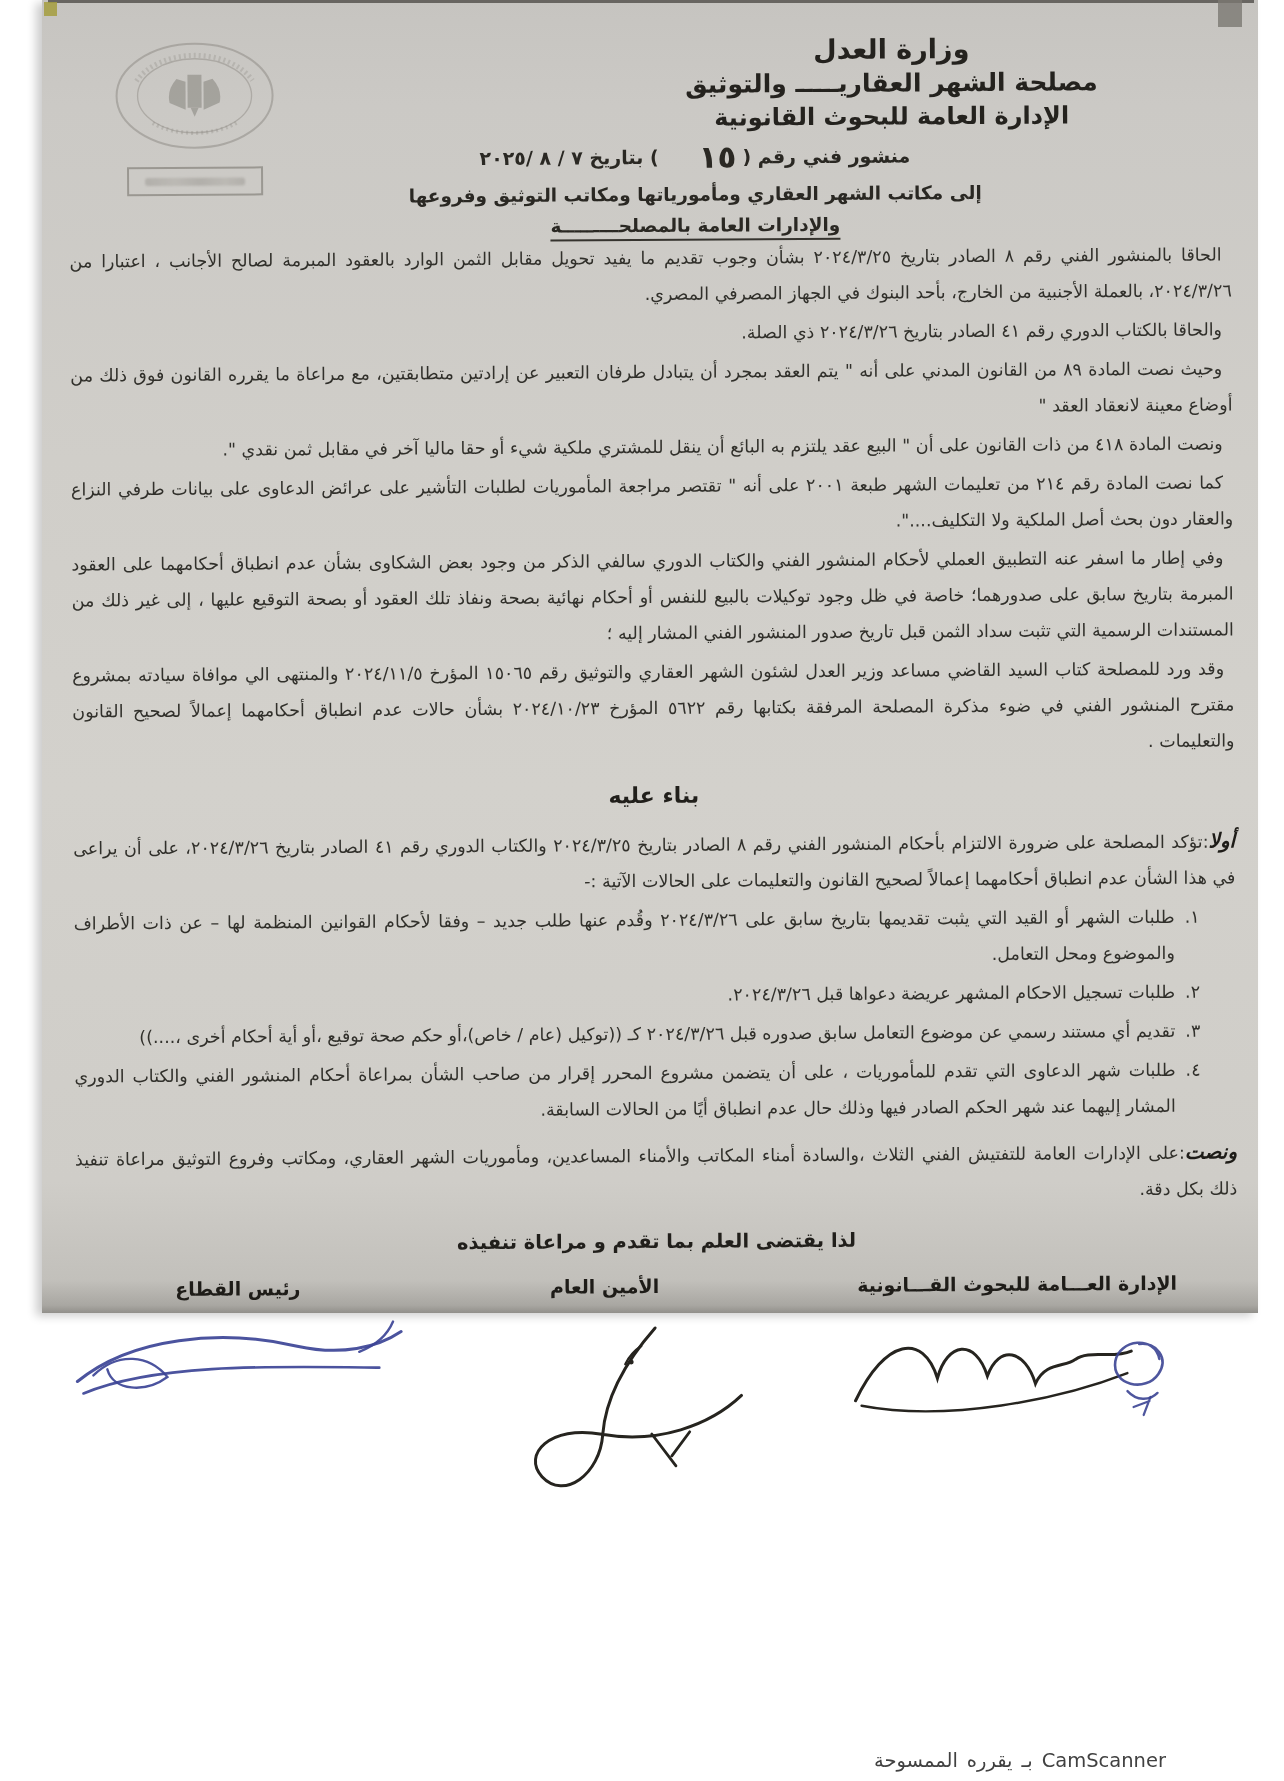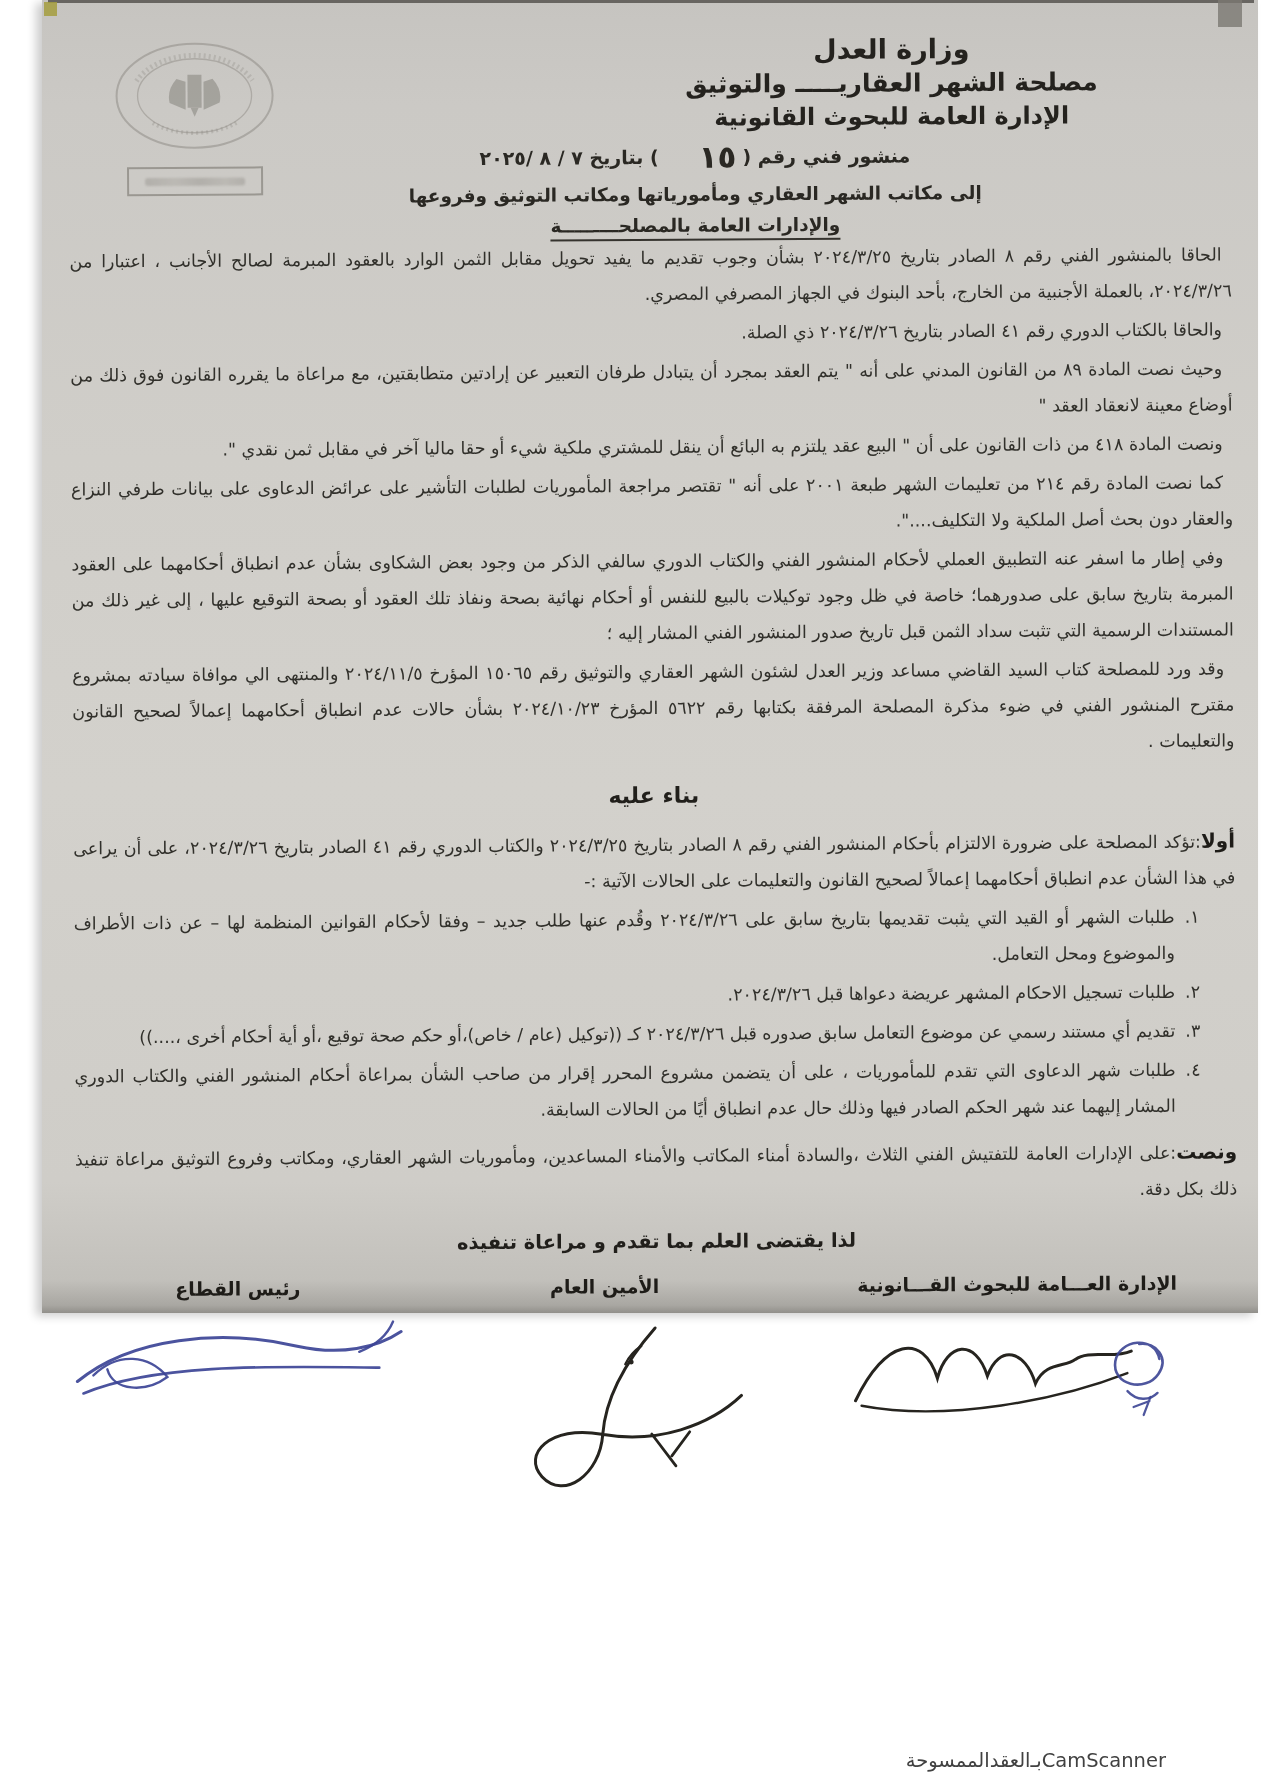--- a/index.html
+++ b/index.html
@@ -32,37 +32,37 @@
   .title-line1{font-size:19px;line-height:34px;}
   .title-num{font-size:31px;font-weight:bold;letter-spacing:2px;vertical-align:-4px;padding:0 6px;margin-left:34px;}
   .title-line2{font-size:18.5px;line-height:30px;margin-top:6px;}
   .title-line3{margin-top:5px;}
   .title-line3 span{display:inline-block;font-size:18.5px;border-bottom:2.5px solid #35332e;padding-bottom:3px;}
 
   
   .body-text{position:absolute;top:240px;right:24px;left:30px;font-size:17.5px;line-height:36px;text-align:justify;color:#31302b;}
   .body-text p{margin:0 0 3px 0;text-indent:10px;}
   .heading-center{text-align:center;font-weight:bold;font-size:22px;margin:16px 0 12px 0;color:#211f1b;text-indent:0 !important;}
-  .sec-label{font-weight:bold;font-size:20px;color:#1e1c18;}
+  .sec-label{font-weight:bold;font-size:20px;color:#1e1c18;font-style:italic;}
   .list{margin:2px 36px 0 0;}
   .list-item{display:flex;gap:10px;margin-bottom:3px;}
   .list-num{flex:0 0 auto;font-size:17.5px;}
   .list-body{flex:1 1 auto;}
   .closing{text-align:center;font-weight:bold;font-size:19.5px;margin-top:14px;color:#211f1b;text-indent:0 !important;}
 
   
   .sign-row{display:flex;margin-top:8px;direction:rtl;}
   .sign-col{position:relative;text-align:center;font-weight:bold;font-size:19px;color:#1e1c18;}
   .sign-col.c1{flex:0 0 38%;}
   .sign-col.c2{flex:0 0 33%;}
   .sign-col.c3{flex:0 0 29%;}
   .sig-svg{display:block;margin:2px auto 0 auto;}
 
   
-  .footer{position:absolute;top:1749px;right:118px;direction:ltr;display:flex;gap:0;font-size:19.5px;color:#414141;}
+  .footer{position:absolute;top:1749px;right:118px;direction:ltr;display:flex;gap:9px;font-size:19.5px;color:#414141;}
 </style>
 </head>
 <body>
 
 <div class="sheet">
   <div class="sheet-topline"></div>
   <div class="mark-olive"></div>
   <div class="mark-grey"></div>
 
   <div class="content">
@@ -170,16 +170,16 @@
             <path d="M296,44 c16,-6 28,-16 34,-30" fill="none" stroke="#3c4496" stroke-width="2.4" stroke-linecap="round" opacity=".92"></path>
           </svg>
         </div>
       </div>
     </div>
   </div>
 </div>
 
 <div class="footer">
   <span>الممسوحة</span>
-  <span>العقد</span>
+  <span>يقرره</span>
   <span>بـ</span>
   <span>CamScanner</span>
 </div>
 
 </body></html>

